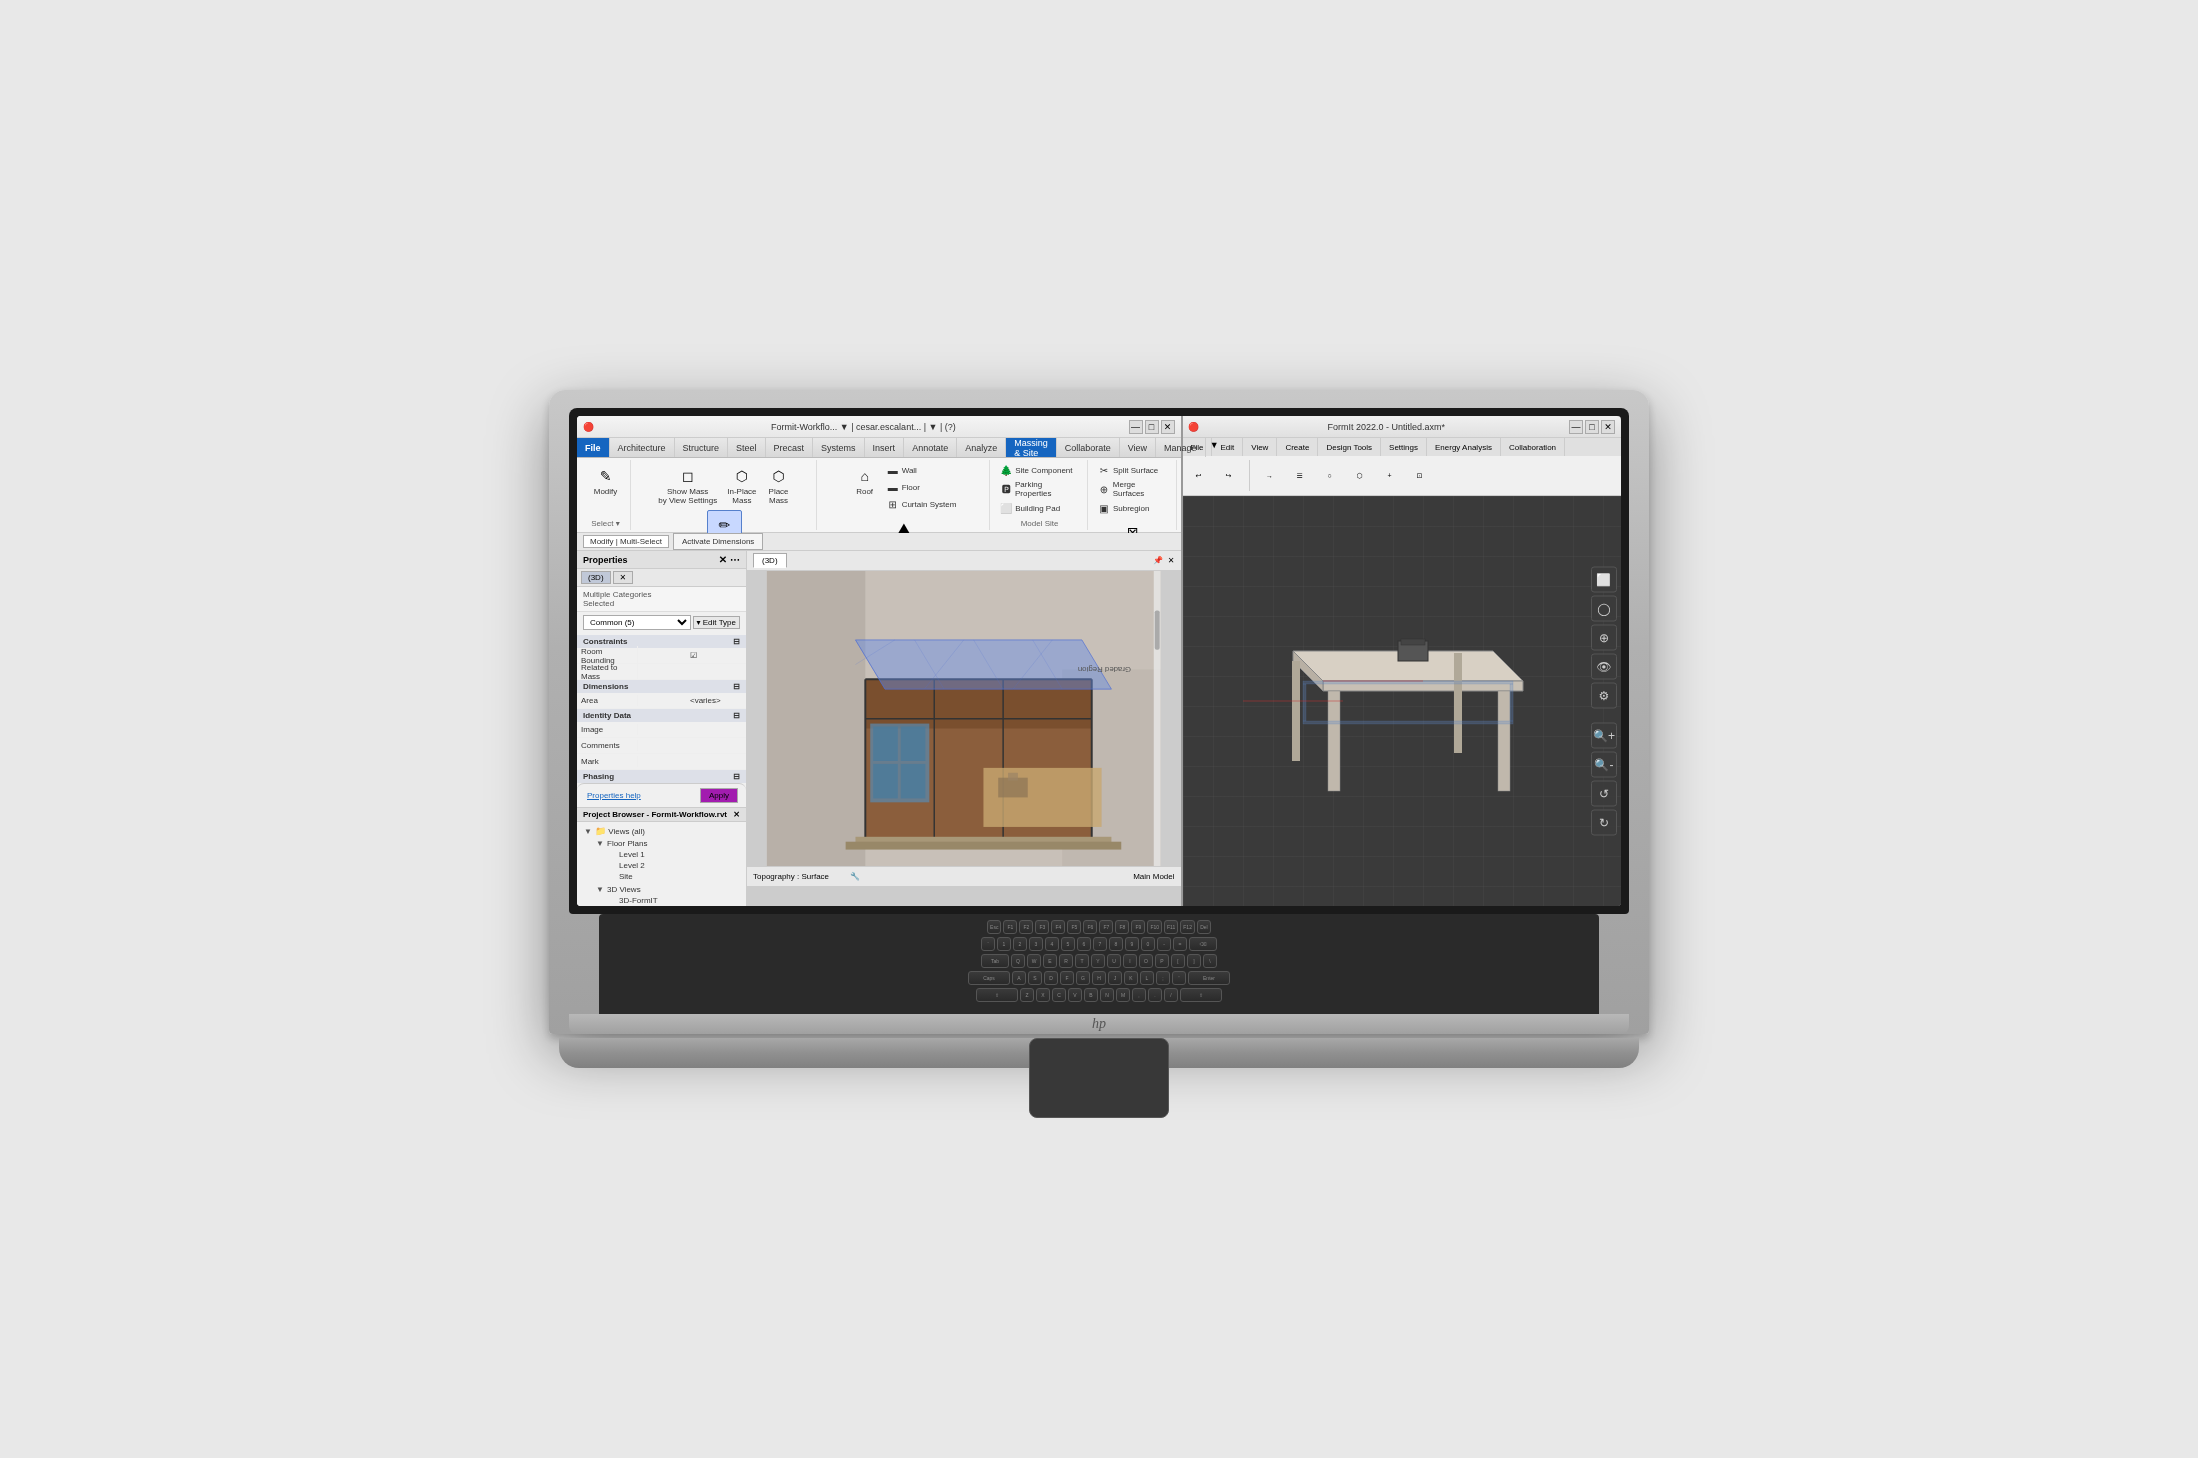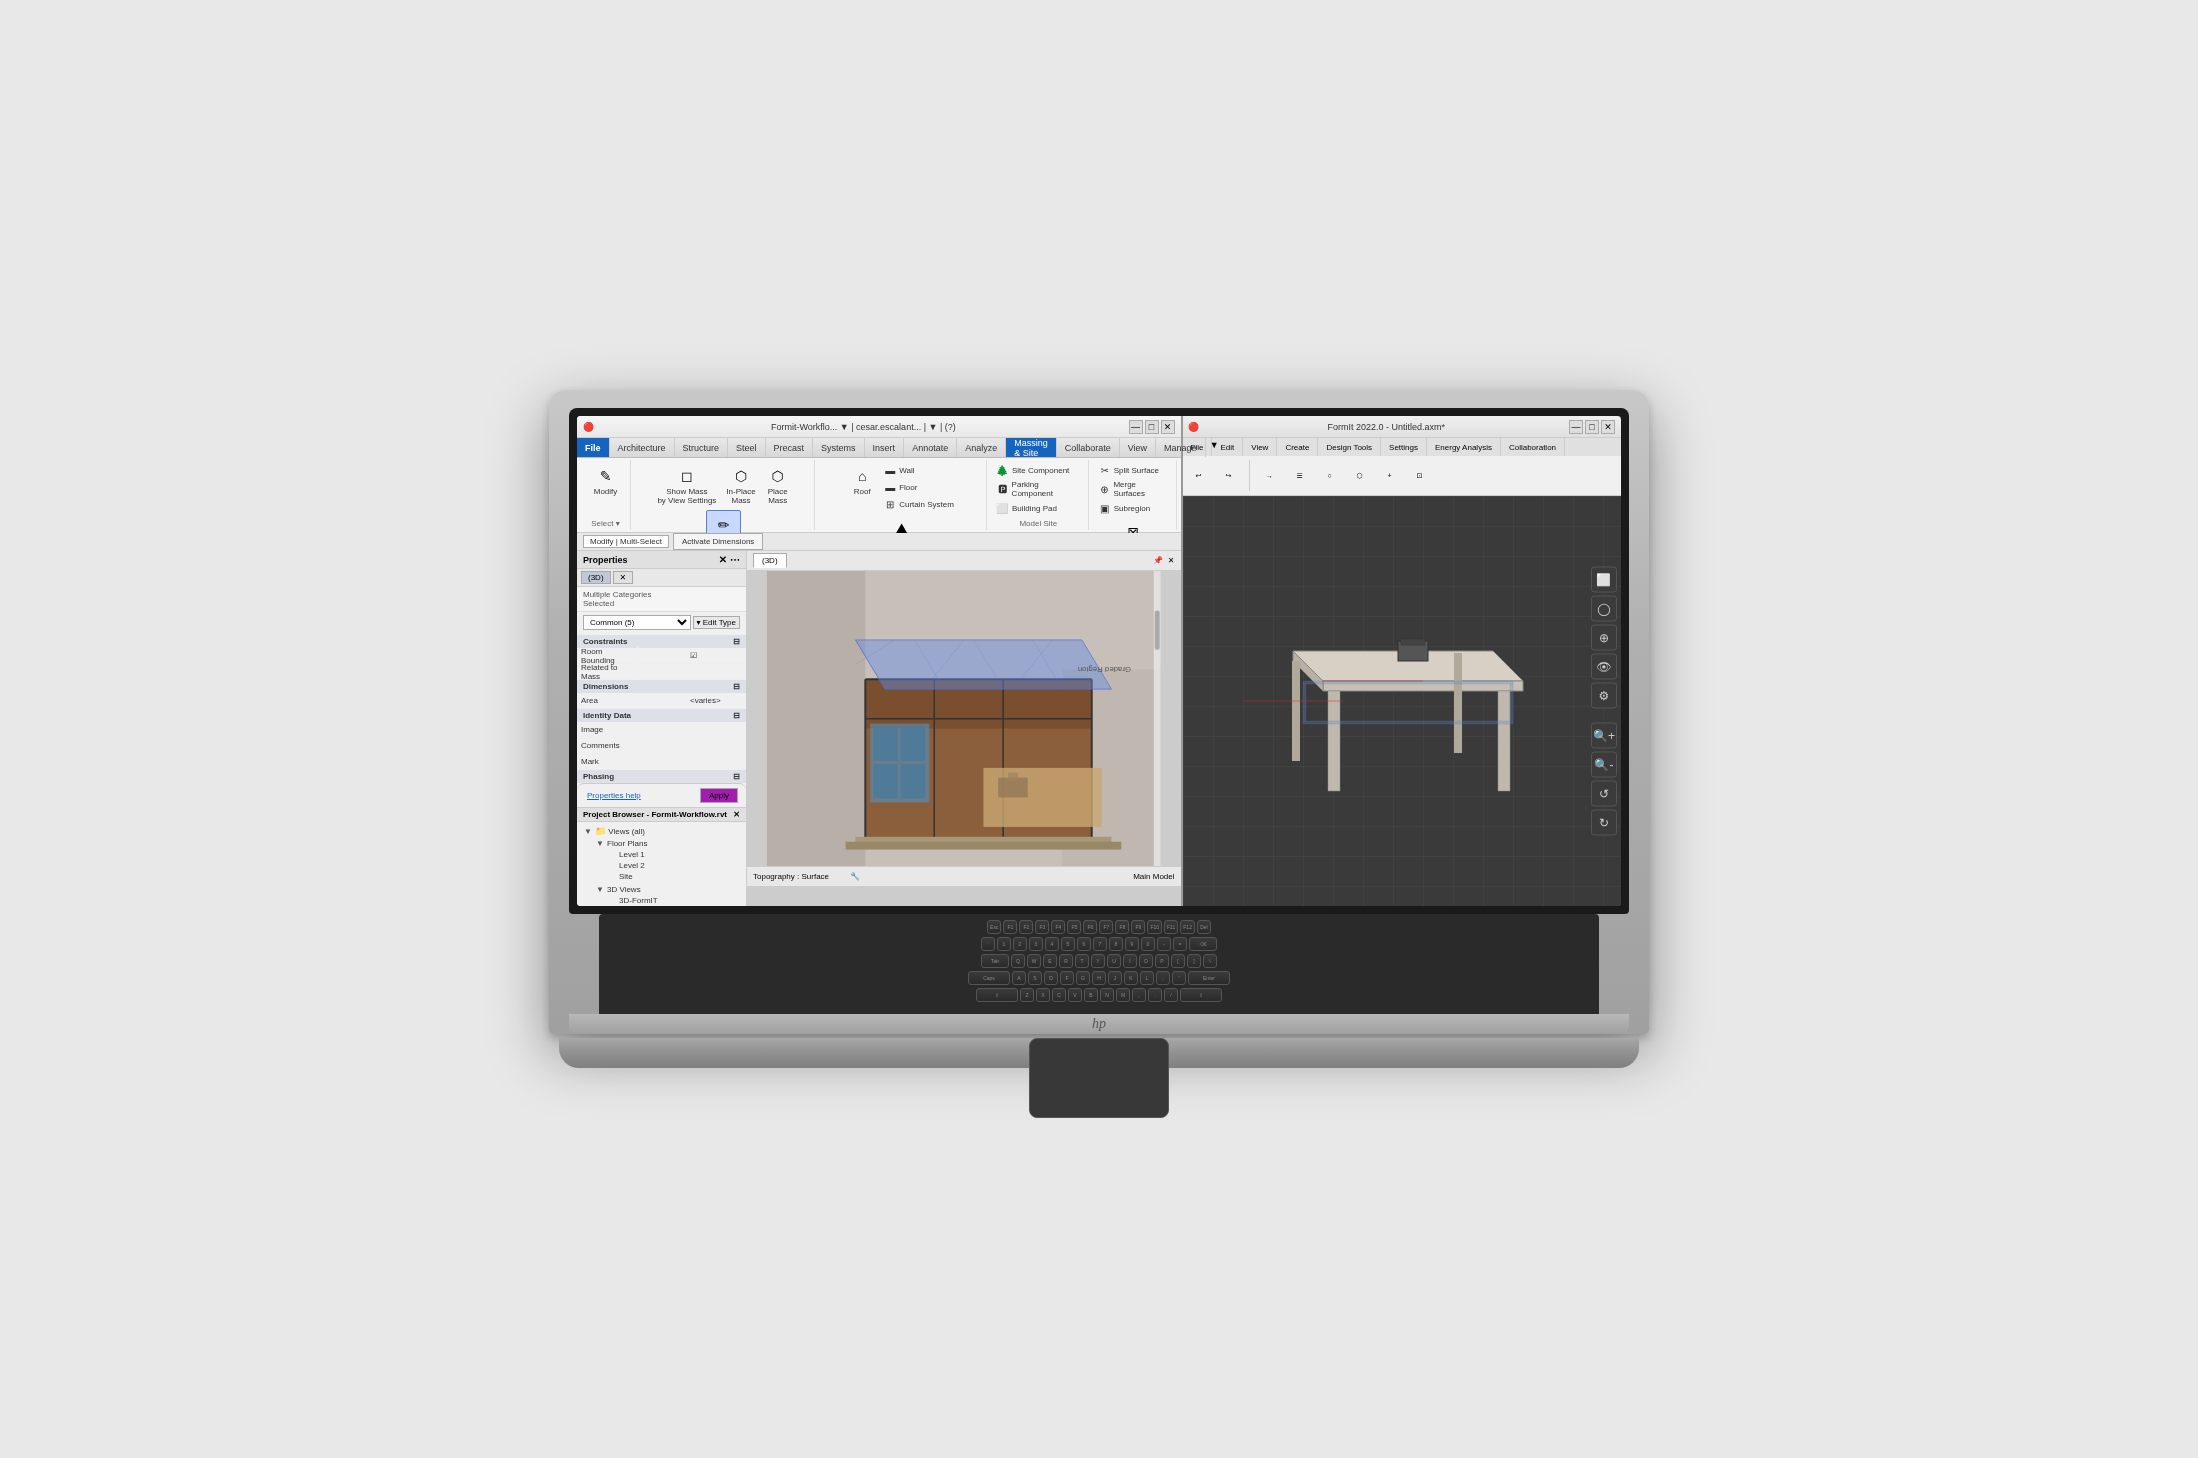--- a/index.html
+++ b/index.html
@@ -749,21 +749,21 @@
               </div>
 
               <div class="ribbon-group">
                 <div class="ribbon-small-btns">
                   <div class="ribbon-small-btn">
                     <div class="ribbon-small-icon">🌲</div>
                     <span>Site Component</span>
                   </div>
                   <div class="ribbon-small-btn">
                     <div class="ribbon-small-icon">🅿</div>
-                    <span>Parking Component</span>
+                    <span>Parking Properties</span>
                   </div>
                   <div class="ribbon-small-btn">
                     <div class="ribbon-small-icon">⬜</div>
                     <span>Building Pad</span>
                   </div>
                 </div>
                 <div class="ribbon-group-label">Model Site</div>
               </div>
 
               <div class="ribbon-group">

